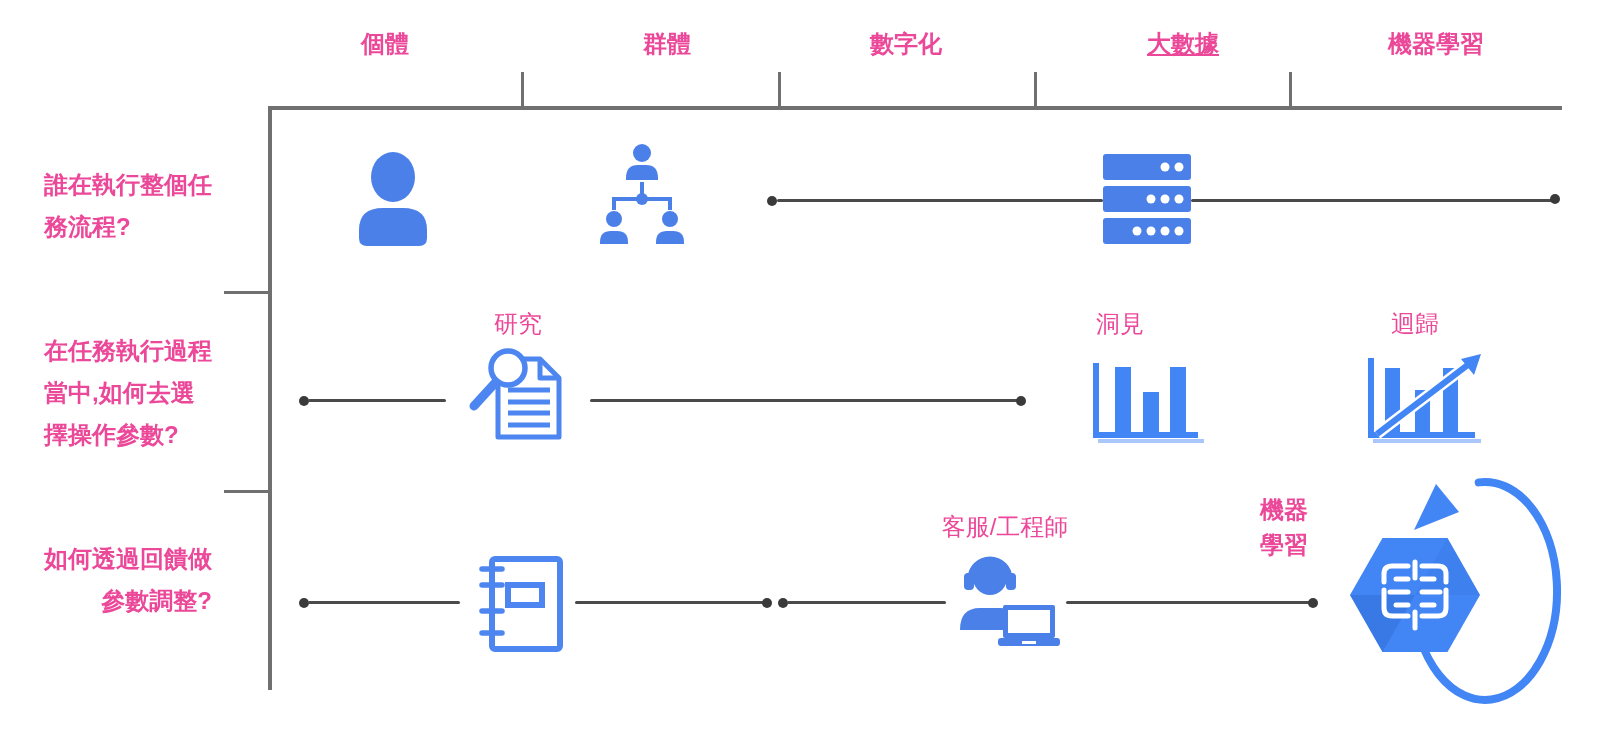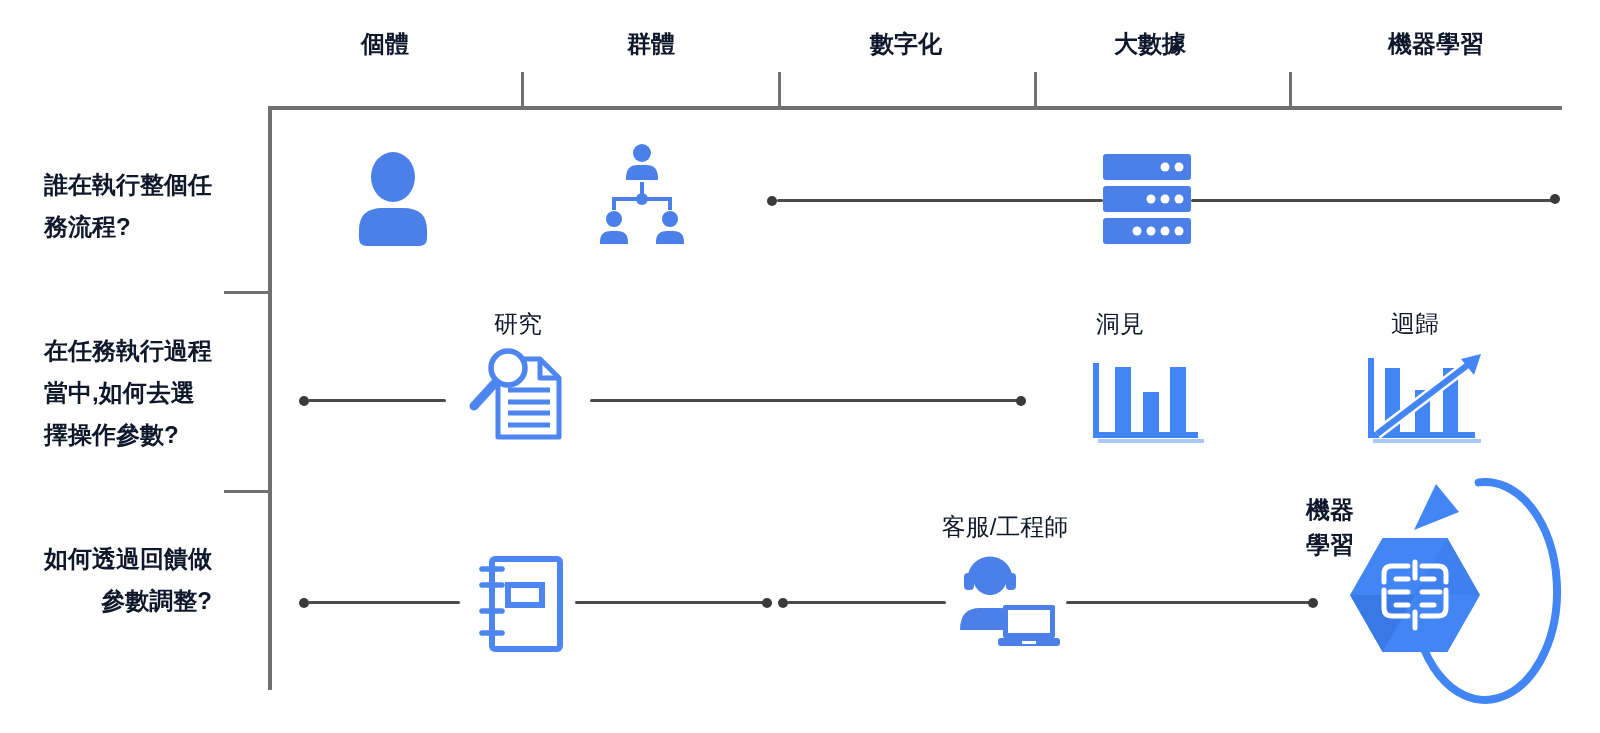--- a/index.html
+++ b/index.html
@@ -1,18 +1,18 @@
 <!DOCTYPE html>
 <html><head>
 <meta charset="utf-8">
 <style>
   html,body{margin:0;padding:0;background:#ffffff;}
   .canvas{
     position:relative;width:1600px;height:733px;background:#ffffff;overflow:hidden;
-    font-family:"Liberation Sans","DejaVu Sans",sans-serif;color:#0f172a;
+    font-family:"Liberation Sans","DejaVu Sans",sans-serif;color:#ec4899;
   }
   .hline{position:absolute;background:#707070;}
   .vline{position:absolute;background:#707070;}
   .rowline{position:absolute;height:3px;background:#4a4a4a;border-radius:2px;}
   .dot{position:absolute;width:10px;height:10px;border-radius:50%;background:#3a3a3a;}
   .colhead{position:absolute;top:28px;transform:translateX(-50%);font-size:24px;font-weight:bold;white-space:nowrap;}
   .q{position:absolute;left:44px;font-size:24px;font-weight:bold;line-height:42px;white-space:pre-line;}
   .cap{position:absolute;transform:translateX(-50%);font-size:24px;font-weight:normal;white-space:nowrap;}
   .mlcap{position:absolute;font-size:24px;font-weight:bold;line-height:35px;white-space:pre-line;text-align:center;}
   svg{position:absolute;display:block;}
@@ -25,23 +25,23 @@
   <div class="hline" style="left:270px;top:106px;width:1292px;height:4px;"></div>
   <div class="vline" style="left:268px;top:106px;width:4px;height:584px;"></div>
   <div class="vline" style="left:521px;top:72px;width:3px;height:34px;"></div>
   <div class="vline" style="left:778px;top:72px;width:3px;height:34px;"></div>
   <div class="vline" style="left:1034px;top:72px;width:3px;height:34px;"></div>
   <div class="vline" style="left:1289px;top:72px;width:3px;height:34px;"></div>
   <div class="hline" style="left:224px;top:291px;width:46px;height:3px;"></div>
   <div class="hline" style="left:224px;top:490px;width:46px;height:3px;"></div>
 
   <div class="colhead" style="left:385px;">個體</div>
-  <div class="colhead" style="left:651px;">群體</div>
+  <div class="colhead" style="left:667px;">群體</div>
   <div class="colhead" style="left:906px;">數字化</div>
-  <div class="colhead" style="left:1150px;">大數據</div>
+  <div class="colhead" style="left:1183px;text-decoration:underline;">大數據</div>
   <div class="colhead" style="left:1436px;">機器學習</div>
 
   <div class="q" style="top:164px;">誰在執行整個任
 務流程?</div>
   <div class="q" style="top:330px;">在任務執行過程
 當中,如何去選
 擇操作參數?</div>
   <div class="q" style="top:538px;text-align:right;">如何透過回饋做
 參數調整?</div>
 
@@ -164,21 +164,21 @@
     <rect x="58" y="21" width="10" height="17" rx="4" fill="#4a80e8"></rect>
     <rect x="55" y="53" width="52" height="33" rx="2" fill="#4a80e8"></rect>
     <rect x="60" y="58" width="42" height="23" fill="#ffffff"></rect>
     <rect x="50" y="86" width="62" height="8" rx="3" fill="#4a80e8"></rect>
     <rect x="74" y="89" width="14" height="3" fill="#ffffff"></rect>
   </svg>
 
   <div class="rowline" style="left:1066px;top:601px;width:246px;"></div>
   <div class="dot" style="left:1308px;top:598px;"></div>
 
-  <div class="mlcap" style="left:1292px;top:492px;width:76px;">機器
+  <div class="mlcap" style="left:1246px;top:492px;width:76px;">機器
 學習</div>
   <svg style="left:1338px;top:468px;" width="232" height="250" viewBox="0 0 232 250">
     <path d="M140.7 14.4 A72 109 0 1 1 75.3 132.5" fill="none" stroke="#4285f4" stroke-width="8" stroke-linecap="round"></path>
     <polygon points="12,127 44.5,70 109.5,70 142,127 109.5,184 44.5,184" fill="#4285f4"></polygon>
     <path d="M12 127 L44.5 184 L77 127 Z" fill="#2f6ad4" opacity="0.45"></path>
     <path d="M142 127 L109.5 70 L77 127 Z" fill="#2f6ad4" opacity="0.18"></path>
     <g fill="none" stroke="#ffffff" stroke-width="5" stroke-linecap="round">
       <path d="M77 94 L77 110"></path>
       <path d="M77 144 L77 160"></path>
       <path d="M70 98 L54 98 Q46 98 46 106 L46 114"></path>

